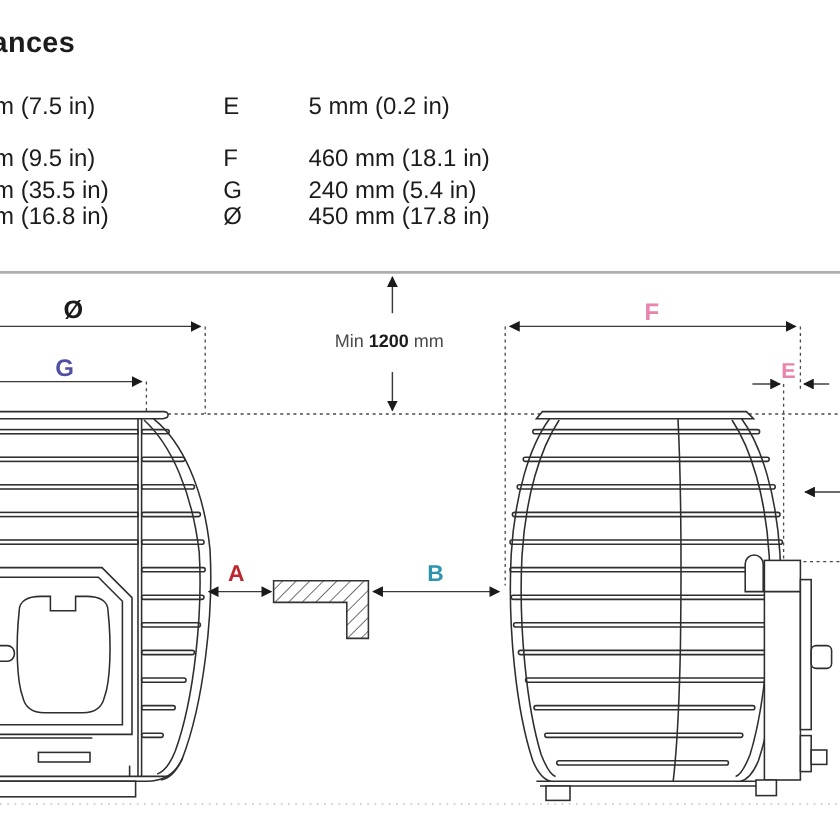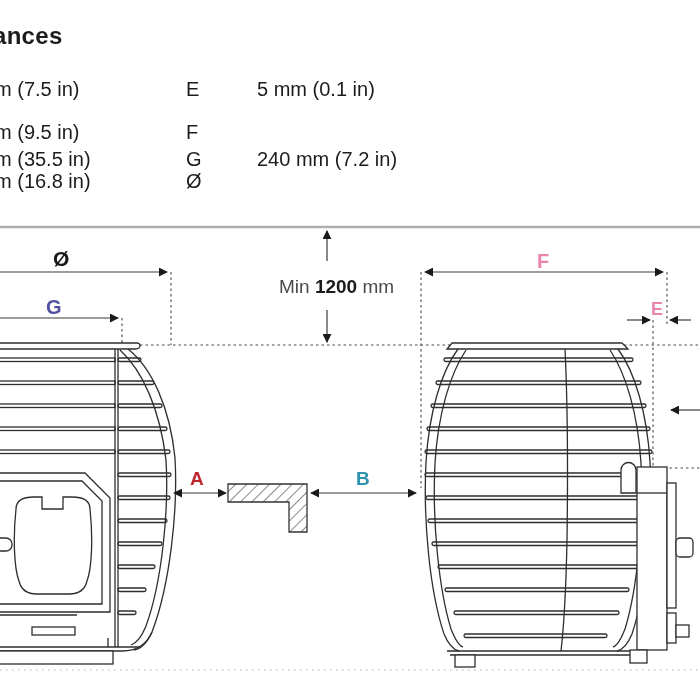--- a/index.html
+++ b/index.html
@@ -17,47 +17,49 @@
   }
   .dim-row{left:0;width:460px;height:24px;white-space:nowrap;text-decoration:underline;}
   .dim-row .frag{position:absolute;left:-5px;top:0;font-size:20px;}
   .dim-row .letter{position:absolute;left:186px;top:0;font-size:20px;}
   .dim-row .value{position:absolute;left:257px;top:0;font-size:20px;}
   
   .dim-label{
     position:absolute;font-size:20px;font-weight:700;white-space:nowrap;
   }
   .min-text{
-    left:279px;top:276px;font-size:19px;white-space:nowrap;color:#4a4a4a;
+    left:279px;top:276px;font-size:15px;white-space:nowrap;color:#4a4a4a;
   }
   .min-text .val{font-weight:700;color:#1b1b1b;}
   svg{position:absolute;left:0;top:210px;}
 </style>
 </head>
 <body>
 
 <div class="abs doc-title">ances</div>
 
 <div class="abs dim-row" style="top:78px">
   <span class="frag">m (7.5 in)</span>
   <span class="letter">E</span>
-  <span class="value">5 mm (0.1 in)</span>
+  <span class="value">5 mm (0.2 in)</span>
 </div>
 <div class="abs dim-row" style="top:121px">
   <span class="frag">m (9.5 in)</span>
   <span class="letter">F</span>
+  <span class="value">460 mm (18.1 in)</span>
 </div>
 <div class="abs dim-row" style="top:148px">
   <span class="frag">m (35.5 in)</span>
   <span class="letter">G</span>
-  <span class="value">240 mm (7.2 in)</span>
+  <span class="value">240 mm (5.4 in)</span>
 </div>
 <div class="abs dim-row" style="top:170px">
   <span class="frag">m (16.8 in)</span>
   <span class="letter">Ø</span>
+  <span class="value">450 mm (17.8 in)</span>
 </div>
 
 <svg width="700" height="490" viewBox="0 0 700 490">
   <defs>
     <marker id="ah" viewBox="0 0 10 10" refX="9" refY="5" markerWidth="7.5" markerHeight="7.5" orient="auto-start-reverse">
       <path d="M0,0 L10,5 L0,10 z" fill="#1a1a1a"></path>
     </marker>
     <pattern id="hatch" width="8" height="8" patternUnits="userSpaceOnUse" patternTransform="rotate(45)">
       <line x1="0" y1="0" x2="0" y2="8" stroke="#555" stroke-width="1.4"></line>
     </pattern>

